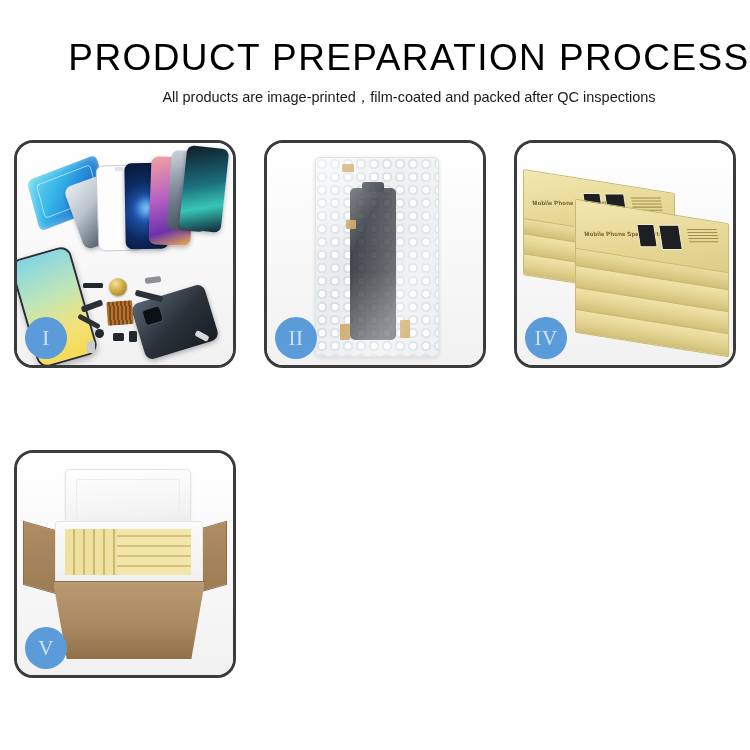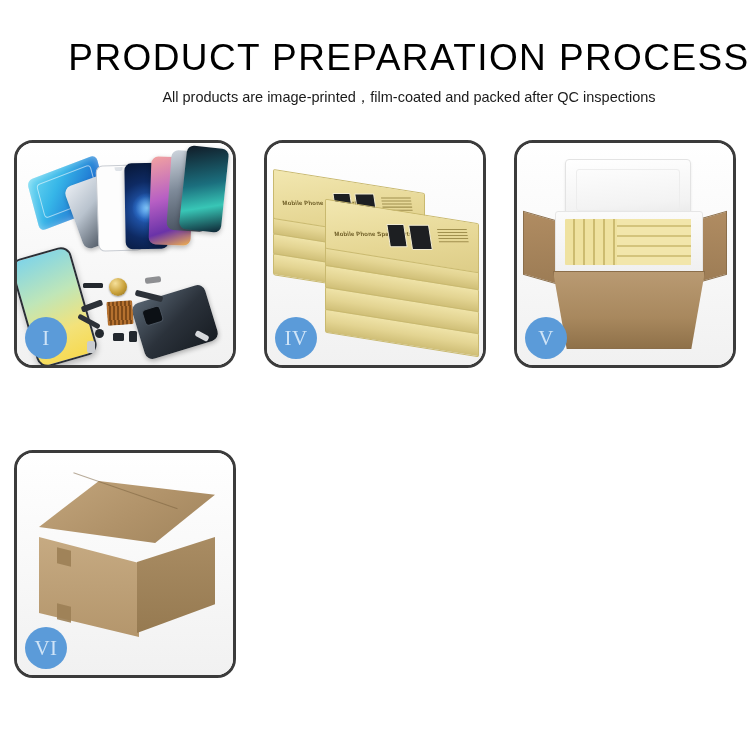--- a/index.html
+++ b/index.html
@@ -400,20 +400,33 @@
           <div class="flex" style="left:64px;top:160px;width:22px;height:6px;transform:rotate(-20deg);"></div>
           <div class="flex" style="left:118px;top:150px;width:28px;height:6px;transform:rotate(14deg);"></div>
           <div class="flex" style="left:60px;top:176px;width:24px;height:5px;transform:rotate(28deg);"></div>
           <div class="conn" style="left:128px;top:134px;width:16px;height:6px;transform:rotate(-8deg);"></div>
           <div class="conn" style="left:178px;top:190px;width:14px;height:6px;transform:rotate(28deg);background:#d7d9dc;"></div>
         </div>
         <div class="badge">I</div>
       </div>
     </div>
 
+    <div class="panel">
+      <div class="stage">
+        <div class="bag">
+          <div class="bag-item"></div>
+          <div class="tape" style="left:26px;top:6px;width:12px;height:8px;"></div>
+          <div class="tape" style="left:30px;top:62px;width:10px;height:9px;"></div>
+          <div class="tape" style="left:24px;top:166px;width:10px;height:16px;"></div>
+          <div class="tape" style="left:84px;top:162px;width:10px;height:18px;"></div>
+          <div class="bag-gloss"></div>
+        </div>
+        <div class="badge">II</div>
+      </div>
+    </div>
 
 
     <div class="panel">
       <div class="stage">
         <div class="stack">
 
           <div class="sbox" style="left:0px;top:66px;width:148px;height:20px;transform:skewY(9deg);"></div>
           <div class="sbox" style="left:0px;top:86px;width:148px;height:20px;transform:skewY(9deg);"></div>
           <div class="sbox" style="left:0px;top:106px;width:148px;height:20px;transform:skewY(9deg);"></div>
           <div class="sbox" style="left:52px;top:96px;width:152px;height:22px;transform:skewY(9deg);"></div>
@@ -459,26 +472,15 @@
         <div class="v-flap-r"></div>
         <div class="v-foam-lid"></div>
         <div class="v-foam-box"></div>
         <div class="v-inner"></div>
         <div class="v-inner2"></div>
         <div class="v-body"></div>
         <div class="badge">V</div>
       </div>
     </div>
 
-    <div class="panel">
-      <div class="stage">
-        <div class="c-top"></div>
-        <div class="c-front"></div>
-        <div class="c-side"></div>
-        <div class="c-seam"></div>
-        <div class="c-tape" style="left:40px;top:96px;width:14px;height:16px;transform:skewY(14deg);"></div>
-        <div class="c-tape" style="left:40px;top:152px;width:14px;height:16px;transform:skewY(14deg);"></div>
-        <div class="badge">VI</div>
-      </div>
-    </div>
 
   </div>
 </div>
 
 </body></html>

